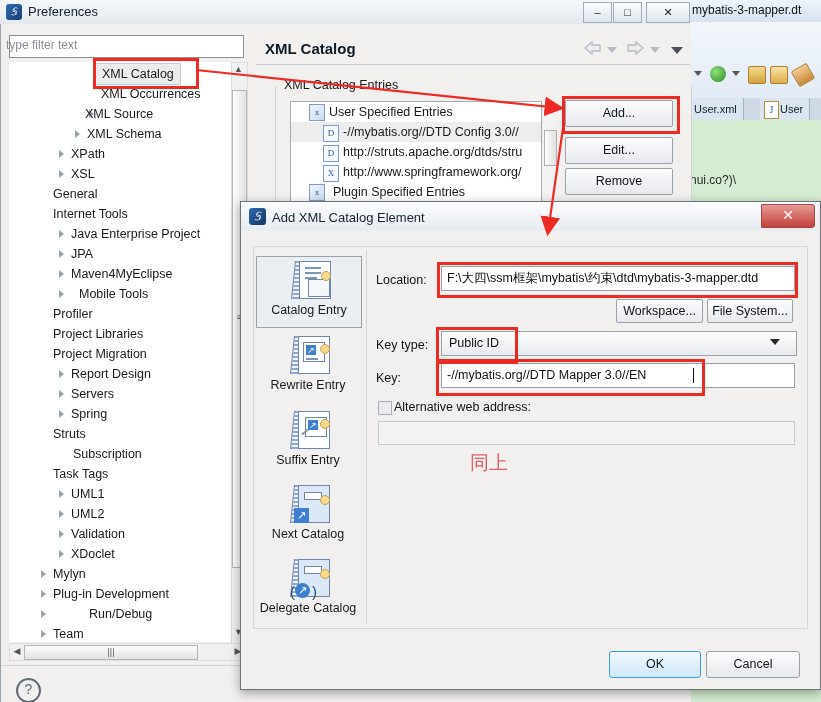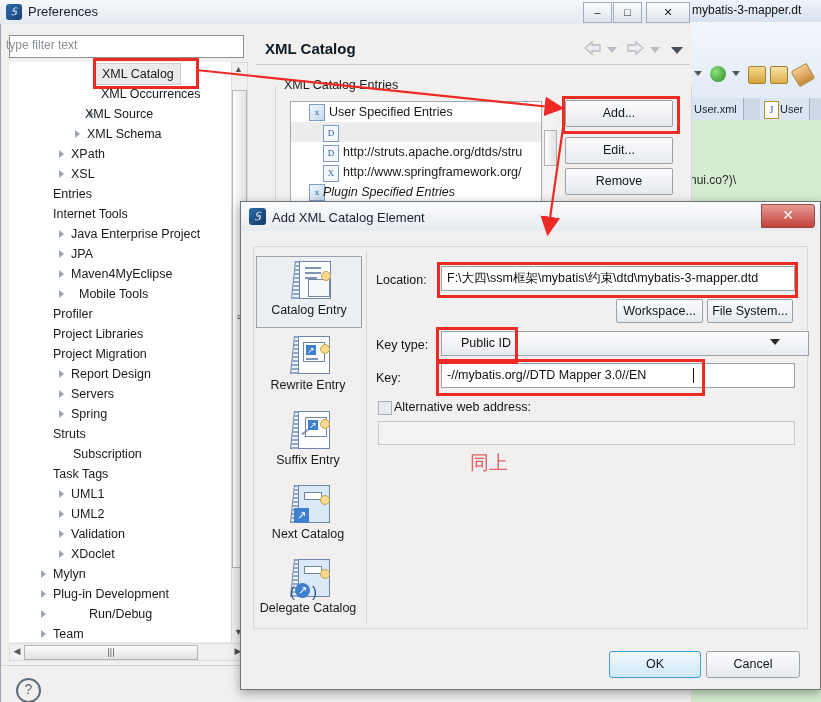--- a/index.html
+++ b/index.html
@@ -129,21 +129,21 @@
   .doc-line{position:absolute;height:2px;background:#7f93b4;}
   .doc-arrow{position:absolute;left:4px;bottom:3px;width:15px;height:15px;background:#3e7fd0;color:#fff;
      font-size:11px;line-height:15px;text-align:center;}
   .doc-bar{position:absolute;left:6px;top:5px;width:16px;height:6px;background:#dce7f6;border:1px solid #6f86a8;}
 
   
   .flabel{position:absolute;font-size:12.5px;color:#131313;}
   .finput{position:absolute;background:#fff;border:1px solid #9aa1a9;font-size:12.5px;
      color:#111;line-height:22px;padding-left:5px;white-space:nowrap;overflow:hidden;}
   .fcombo{position:absolute;background:linear-gradient(to bottom,#fdfdfe,#e8ebef);
-     border:1px solid #9aa1a9;font-size:12.5px;color:#111;line-height:22px;padding-left:19px;}
+     border:1px solid #9aa1a9;font-size:12.5px;color:#111;line-height:22px;padding-left:7px;}
   #combo-caret{position:absolute;right:8px;top:9px;width:0;height:0;border-left:5px solid transparent;
      border-right:5px solid transparent;border-top:6px solid #2a2a2a;}
   #chk-alt{left:378px;top:401px;width:12px;height:12px;border:1px solid #a8aeb5;background:#e9ebee;}
   #caret-key{left:693px;top:368px;width:1px;height:15px;background:#111;}
 
   #zh-note{left:470px;top:450px;font-size:19px;color:#e0606a;font-family:"DejaVu Sans",sans-serif;}
 
   #btn-ok{left:609px;top:651px;width:90px;height:25px;line-height:25px;border:1px solid #3c9fd4;
      border-radius:3px;background:linear-gradient(to bottom,#f0f8fd,#cfe8f8);font-size:12.5px;text-align:center;color:#10161c;}
   #btn-cancel{left:706px;top:651px;width:92px;height:25px;line-height:25px;border:1px solid #9aa1a9;
@@ -200,21 +200,21 @@
 
   <div class="tarrow" style="left:66px;top:68px;"></div>
   <div class="tnode" style="left:78px;top:62px;">XML Schema</div>
 
   <div class="tarrow" style="left:50px;top:88px;"></div>
   <div class="tnode" style="left:62px;top:82px;">XPath</div>
 
   <div class="tarrow" style="left:50px;top:108px;"></div>
   <div class="tnode" style="left:62px;top:102px;">XSL</div>
 
-  <div class="tnode" style="left:44px;top:122px;">Entries</div>
+  <div class="tnode" style="left:44px;top:122px;">General</div>
   <div class="tnode" style="left:44px;top:142px;">Internet Tools</div>
 
   <div class="tarrow" style="left:50px;top:168px;"></div>
   <div class="tnode" style="left:62px;top:162px;">Java Enterprise Project</div>
 
   <div class="tarrow" style="left:50px;top:188px;"></div>
   <div class="tnode" style="left:62px;top:182px;">JPA</div>
 
   <div class="tarrow" style="left:50px;top:208px;"></div>
   <div class="tnode" style="left:62px;top:202px;">Maven4MyEclipse</div>
@@ -300,30 +300,31 @@
 <div class="abs" id="group-box"></div>
 <div class="abs" id="group-label">XML Catalog Entries</div>
 
 <div class="abs" id="entries-list">
   <div class="lcollapse" style="left:7px;top:8px;border-top:none;border-left:5px solid #7e8892;transform:rotate(45deg);"></div>
   <div class="licon" style="left:18px;top:2px;background:linear-gradient(135deg,#eef4fb,#c9dbf0);">x</div>
   <div class="lrow" style="left:38px;top:0;">User Specified Entries</div>
 
   <div class="lrow sel" style="left:0;top:20px;width:250px;"></div>
   <div class="licon" style="left:32px;top:23px;">D</div>
+  <div class="lrow" style="left:52px;top:20px;">-//mybatis.org//DTD Config 3.0//</div>
 
   <div class="licon" style="left:32px;top:43px;">D</div>
   <div class="lrow" style="left:52px;top:40px;">http://struts.apache.org/dtds/stru</div>
 
   <div class="licon" style="left:32px;top:63px;">X</div>
   <div class="lrow" style="left:52px;top:60px;text-align:right;">http://www.springframework.org/</div>
 
   <div class="lcollapse" style="left:7px;top:88px;border-top:none;border-left:5px solid #7e8892;transform:rotate(45deg);"></div>
   <div class="licon" style="left:18px;top:82px;background:linear-gradient(135deg,#eef4fb,#c9dbf0);">x</div>
-  <div class="lrow" style="left:32px;top:80px;font-style:italic;">Plugin Specified Entries</div>
+  <div class="lrow" style="left:42px;top:80px;">Plugin Specified Entries</div>
 </div>
 <div class="abs" id="list-vsb"></div>
 <div class="abs" id="list-vthumb"></div>
 
 <div class="abs pbtn" id="btn-add">Add...</div>
 <div class="abs pbtn" id="btn-edit">Edit...</div>
 <div class="abs pbtn" id="btn-remove">Remove</div>
 
 <div class="ghost" style="left:380px;top:210px;">Basic Foundations</div>
 <div class="ghost" style="left:540px;top:212px;">Reload Entries</div>

